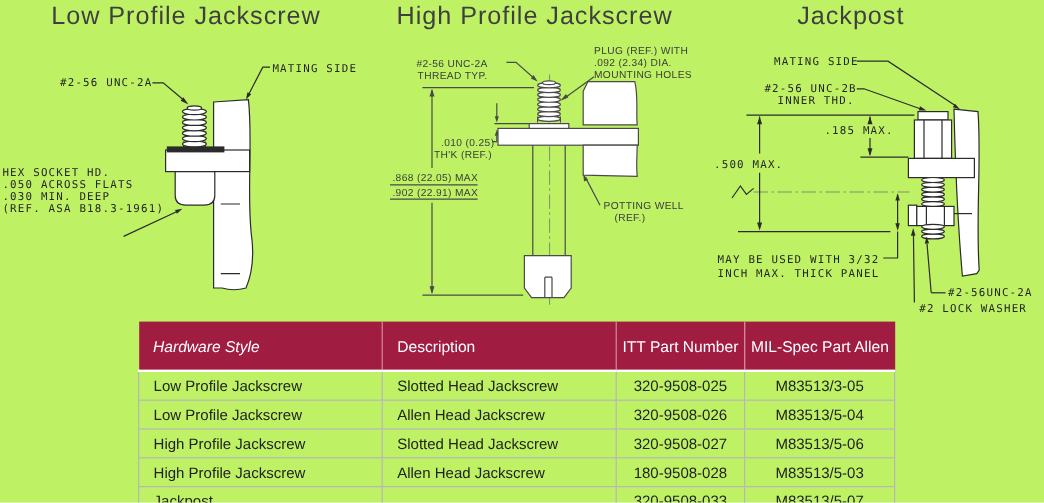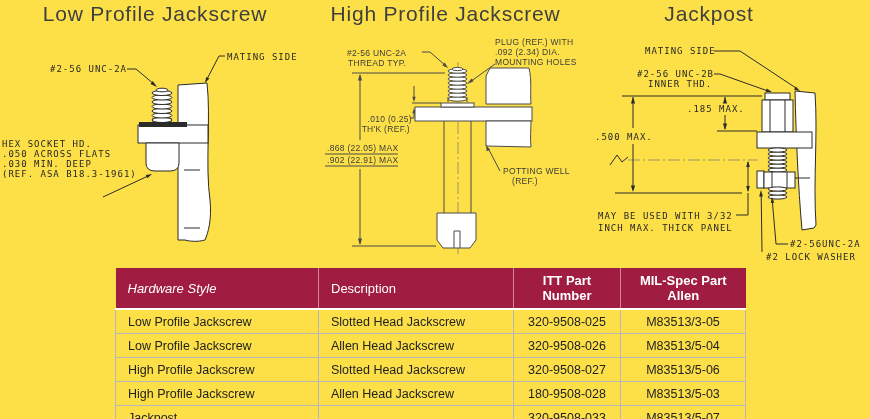--- a/index.html
+++ b/index.html
@@ -1,20 +1,20 @@
 <!DOCTYPE html>
 <html style="--accent: #a01c40; --header-divider: #d4849c; --table-border: #b6b6bf; --line-dark: #2b2b2b; --line-mid: #4a4a4a; --hdr-div: #d4849c; --tbl-border: #b6b6bf;"><head>
 <meta charset="utf-8">
 <style>
   :root{
     --accent:#a01c40; --hdr-div:#d4849c; --tbl-border:#b6b6bf;
     --line-dark:#2b2b2b; --line-mid:#4a4a4a;
   }
   html,body{margin:0;padding:0;background:#fff;}
-  #page{position:relative;width:870px;height:419px;background:#fde047;overflow:hidden;
+  #page{position:relative;width:870px;height:419px;background:#bef264;overflow:hidden;
         font-family:"Liberation Sans",sans-serif;}
   .diagram-title{position:absolute;top:2px;text-align:center;font-size:21px;
         letter-spacing:.8px;color:#3f3f3f;white-space:nowrap;}
   #title-low{left:15px;width:280px;}
   #title-high{left:305px;width:281px;}
   #title-jackpost{left:589px;width:240px;}
   svg{position:absolute;top:0;}
   #svg-low{left:0;}
   #svg-high{left:300px;}
   #svg-jackpost{left:590px;}
@@ -26,21 +26,21 @@
   .fdm{fill:var(--line-mid);stroke:none;}
   .cl{stroke:#777;stroke-width:.7;fill:none;stroke-dasharray:12 3 2 3;}
   .cad{font-family:"DejaVu Sans Mono",monospace;font-size:9px;letter-spacing:1px;fill:#262626;}
   .lbl{font-family:"Liberation Sans",sans-serif;font-size:8.5px;letter-spacing:.3px;fill:#3c3c3c;}
   #parts-table{position:absolute;left:115px;top:268px;width:630px;border-collapse:collapse;
         table-layout:fixed;font-size:12.5px;color:#222;}
   #parts-table th{background:var(--accent);color:#fff;font-weight:normal;font-size:13px;
         height:36px;vertical-align:middle;text-align:left;padding:2px 10px 2px 12px;
         border-left:1px solid var(--hdr-div);border-bottom:2px solid #fff;}
   #parts-table th:first-child{border-left:none;font-style:italic;}
-  #parts-table th.c{text-align:center;padding:2px 4px;font-weight:bold;}
+  #parts-table th.c{text-align:center;padding:2px 4px;}
   #parts-table td{height:21px;border:1px solid var(--tbl-border);
         padding:1px 8px 1px 12px;white-space:nowrap;overflow:hidden;}
   #parts-table td.c{text-align:center;padding:1px 4px;}
 </style>
 </head>
 <body>
 
 <div id="page">
 
   <div class="diagram-title" id="title-low">Low Profile Jackscrew</div>

